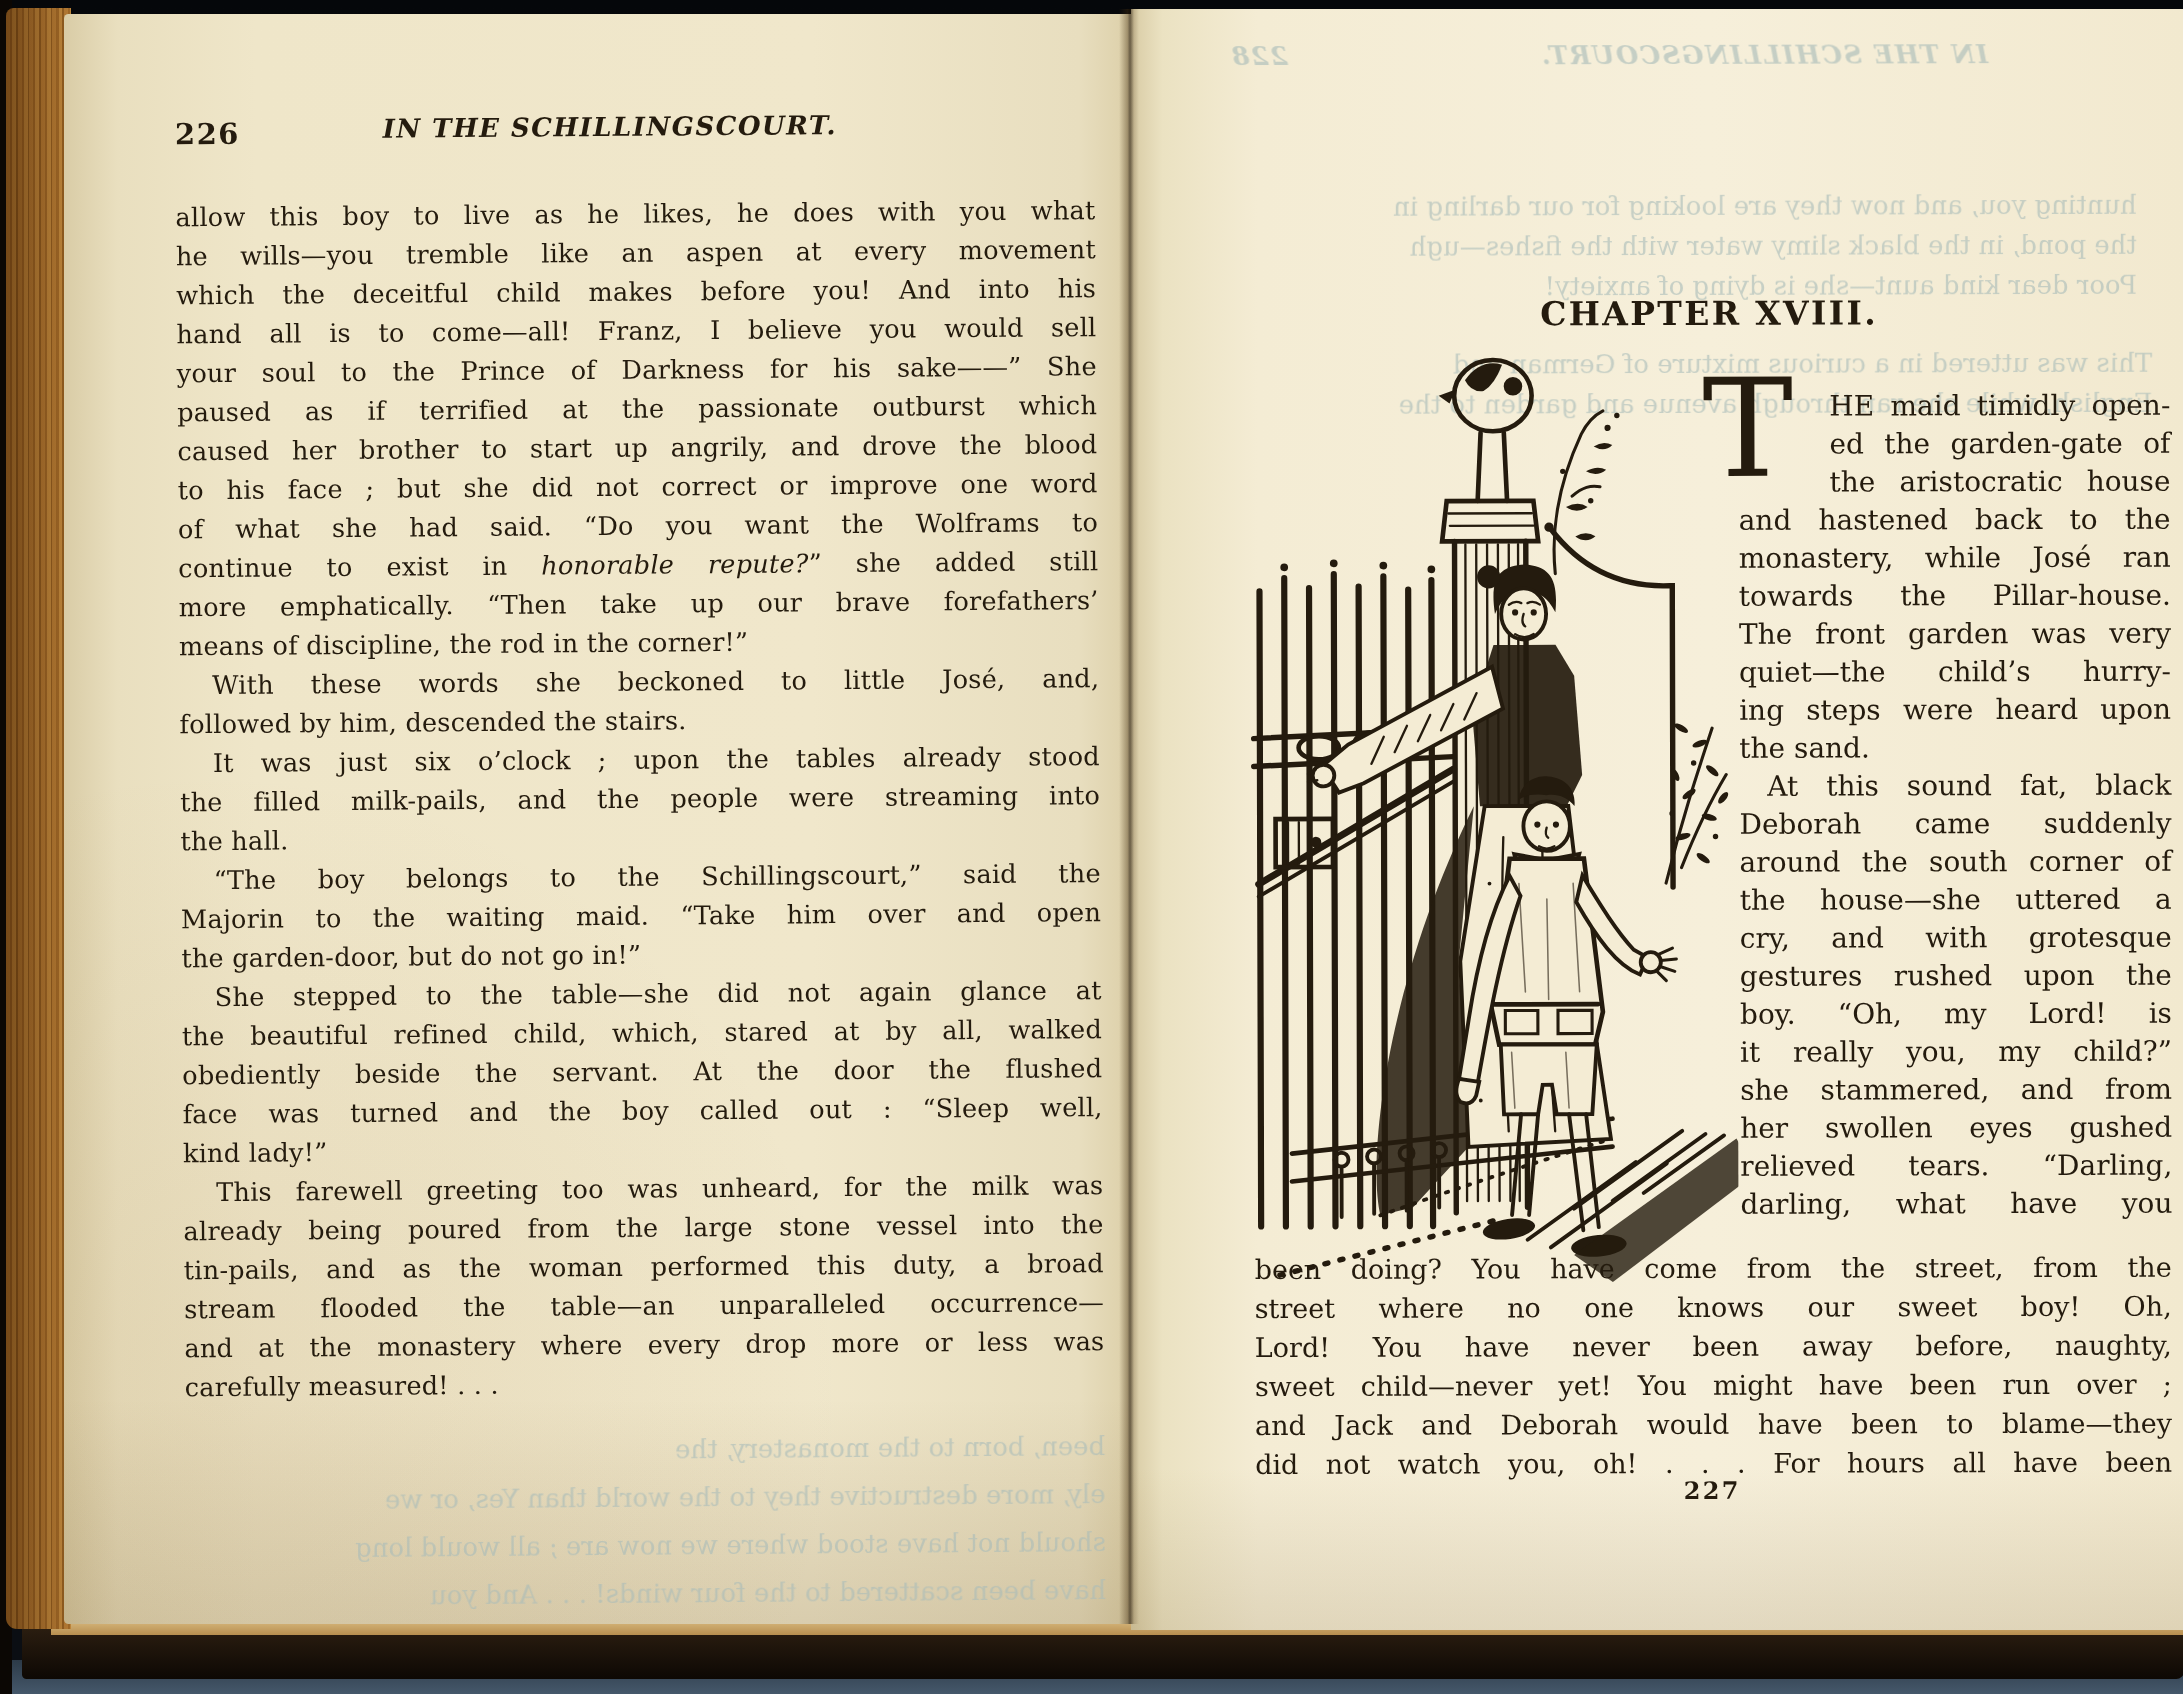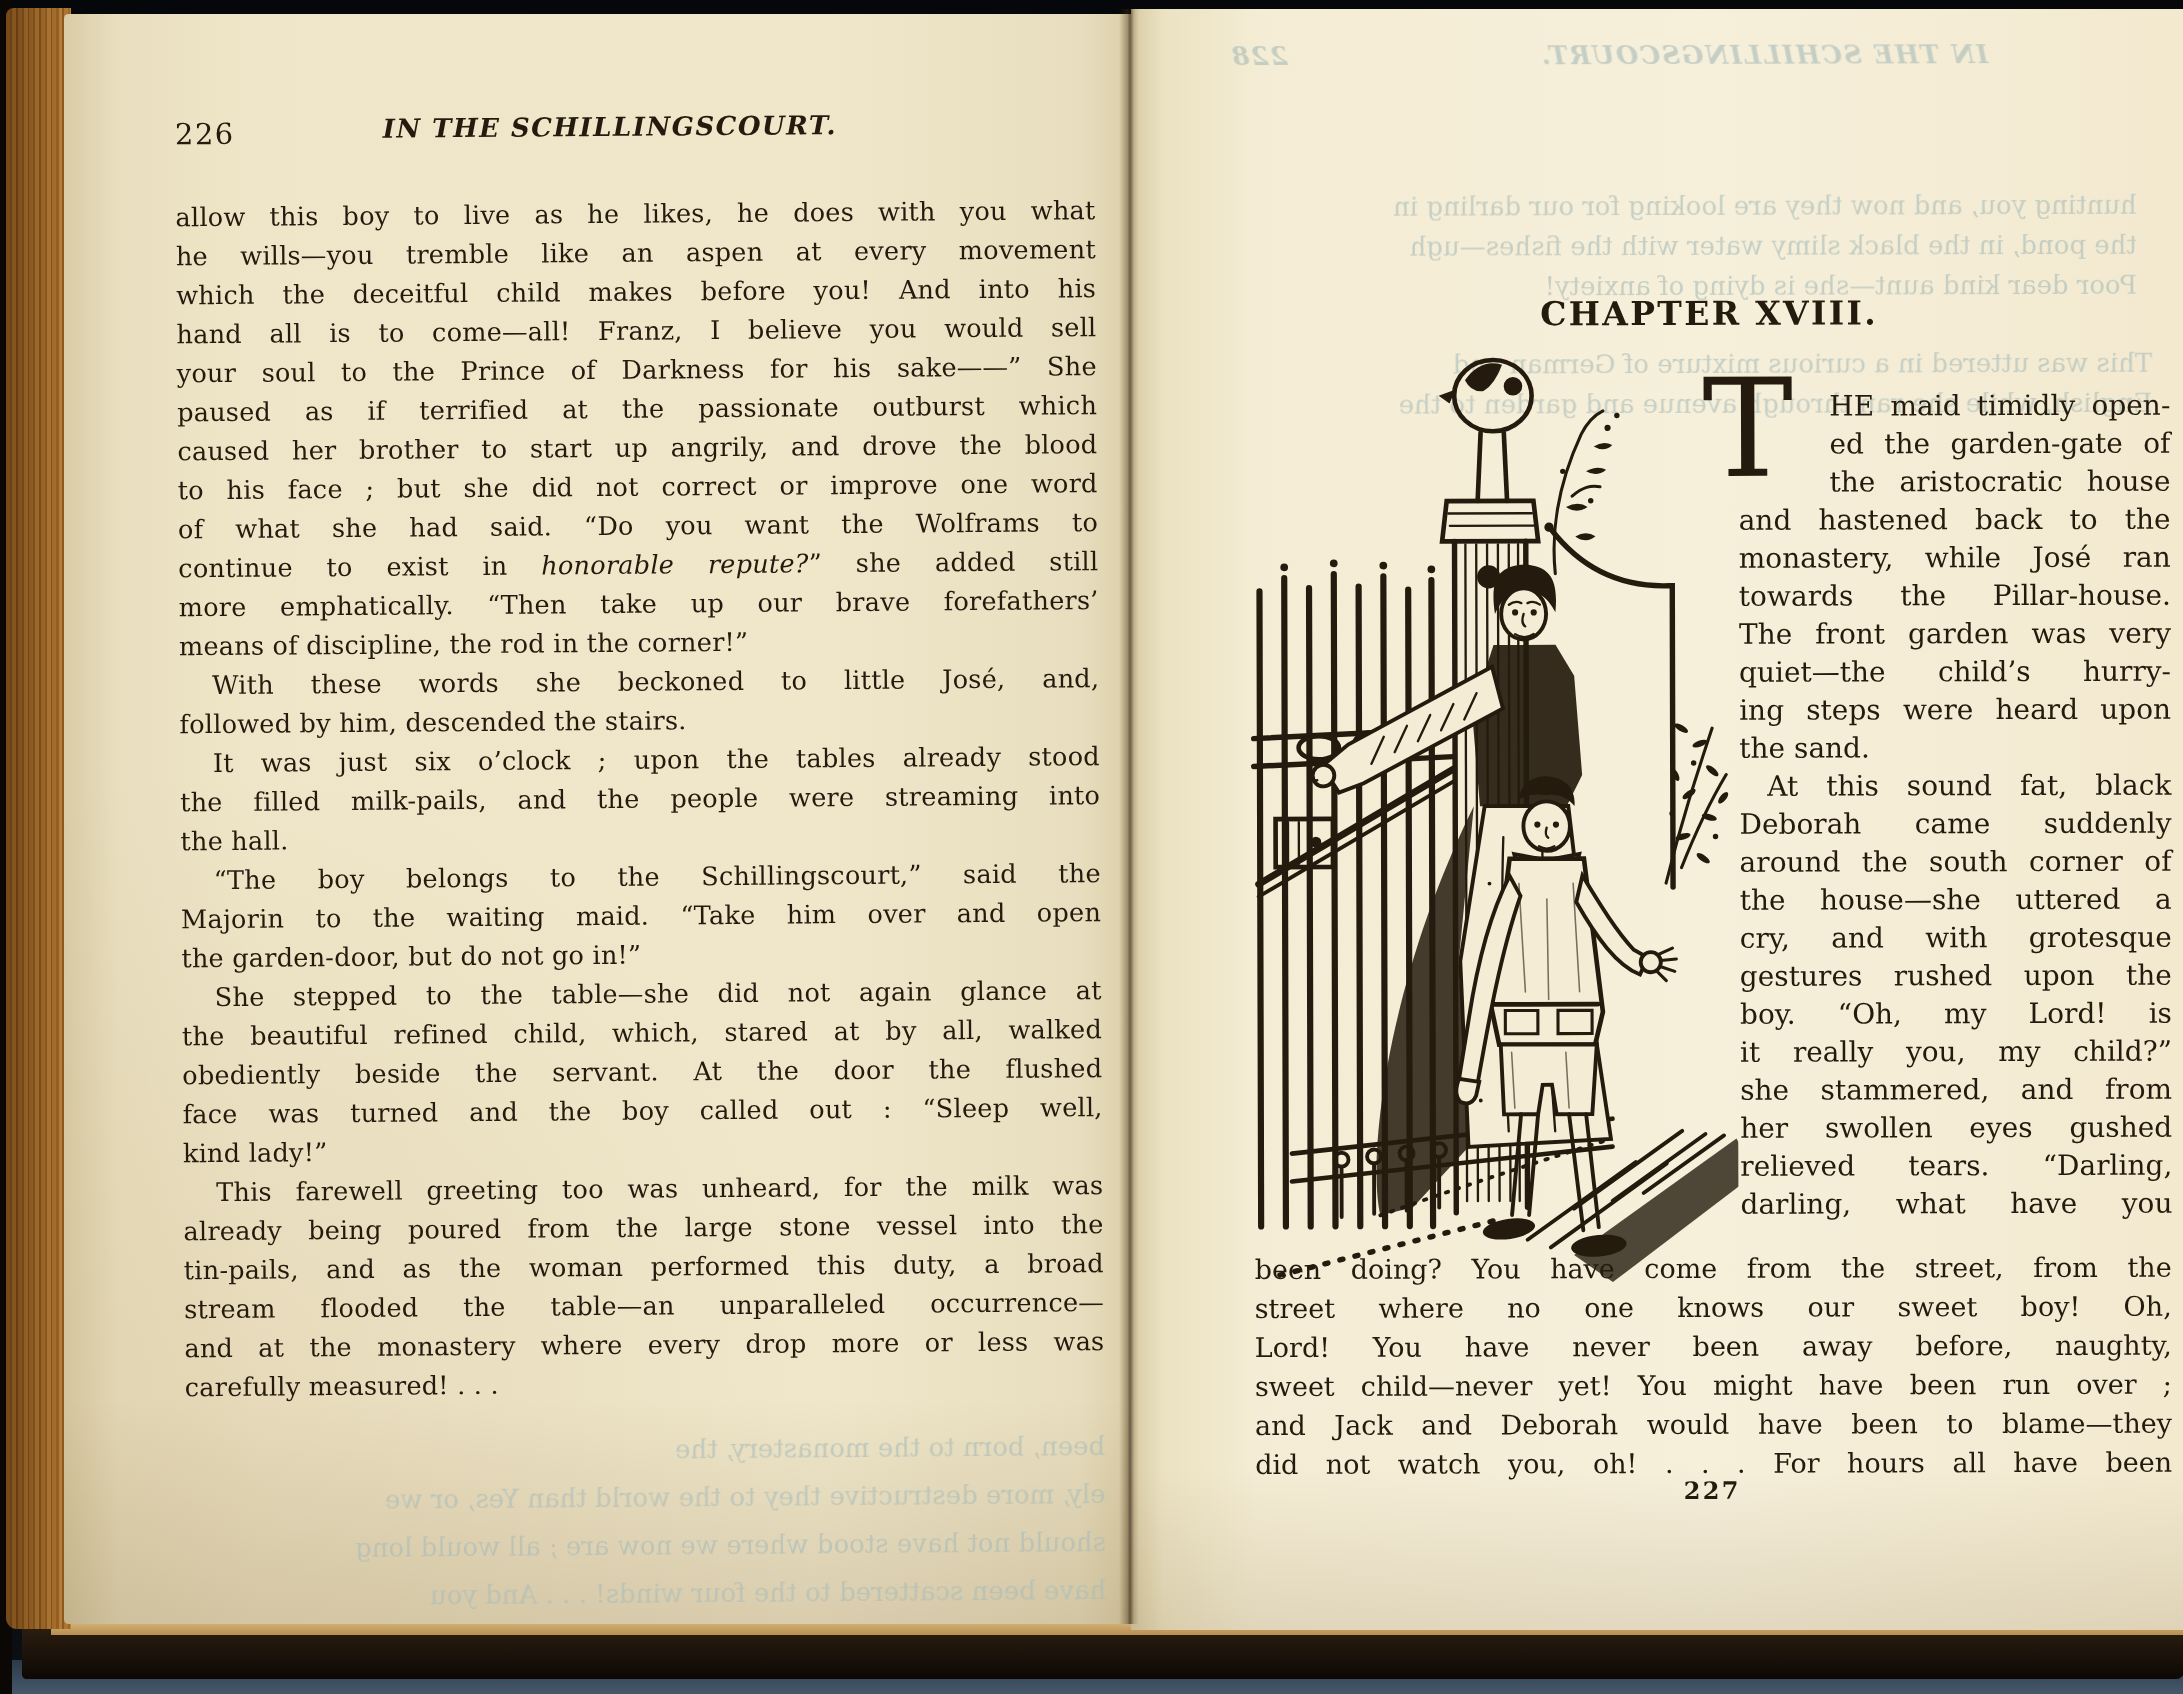--- a/index.html
+++ b/index.html
@@ -28,21 +28,21 @@
   .page.right{left:1131px;top:9.3px;width:1052px;height:1621px;
      background:
        linear-gradient(180deg, rgba(0,0,0,0) 90%, rgba(110,85,40,.15) 100%),
        linear-gradient(90deg,#d8cba4 0%,#ebe2c2 3%,#f4ecd4 12%,#f6efda 55%,#f2e9cf 100%);}
   .gutter{position:absolute;left:1119px;top:9.3px;width:20px;height:1615px;
      background:linear-gradient(90deg,rgba(70,48,18,0) 0%,rgba(70,48,18,.40) 42%,rgba(32,20,6,.62) 55%,rgba(70,48,18,.18) 75%,rgba(70,48,18,0) 100%);}
   .lp-content{position:absolute;inset:0;transform:rotate(-0.45deg);transform-origin:50% 40%;}
   .rp-content{position:absolute;inset:0;transform:rotate(-0.15deg);transform-origin:50% 40%;}
 
   .lp-header{position:absolute;left:115px;top:98px;width:920px;height:34px;}
-  .lp-pageno{position:absolute;left:0;top:1.5px;font-size:29px;font-weight:normal;letter-spacing:1.5px;}
+  .lp-pageno{position:absolute;left:0;top:1.5px;font-size:29px;font-weight:bold;letter-spacing:1.5px;}
   .lp-running{position:absolute;left:0;right:50px;text-align:center;font-size:26px;
               font-weight:bold;font-style:italic;letter-spacing:1.5px;}
   .lp-body{position:absolute;left:115px;top:181px;width:920px;font-size:25.6px;line-height:39px;
            letter-spacing:0.2px;}
   .tline{text-align:justify;text-align-last:auto;}
   .tline.j{text-align-last:justify;}
   .tline.ind{text-indent:33px;}
   .tline.dc{padding-left:91px;}
   .tline i{font-style:italic;}
 

